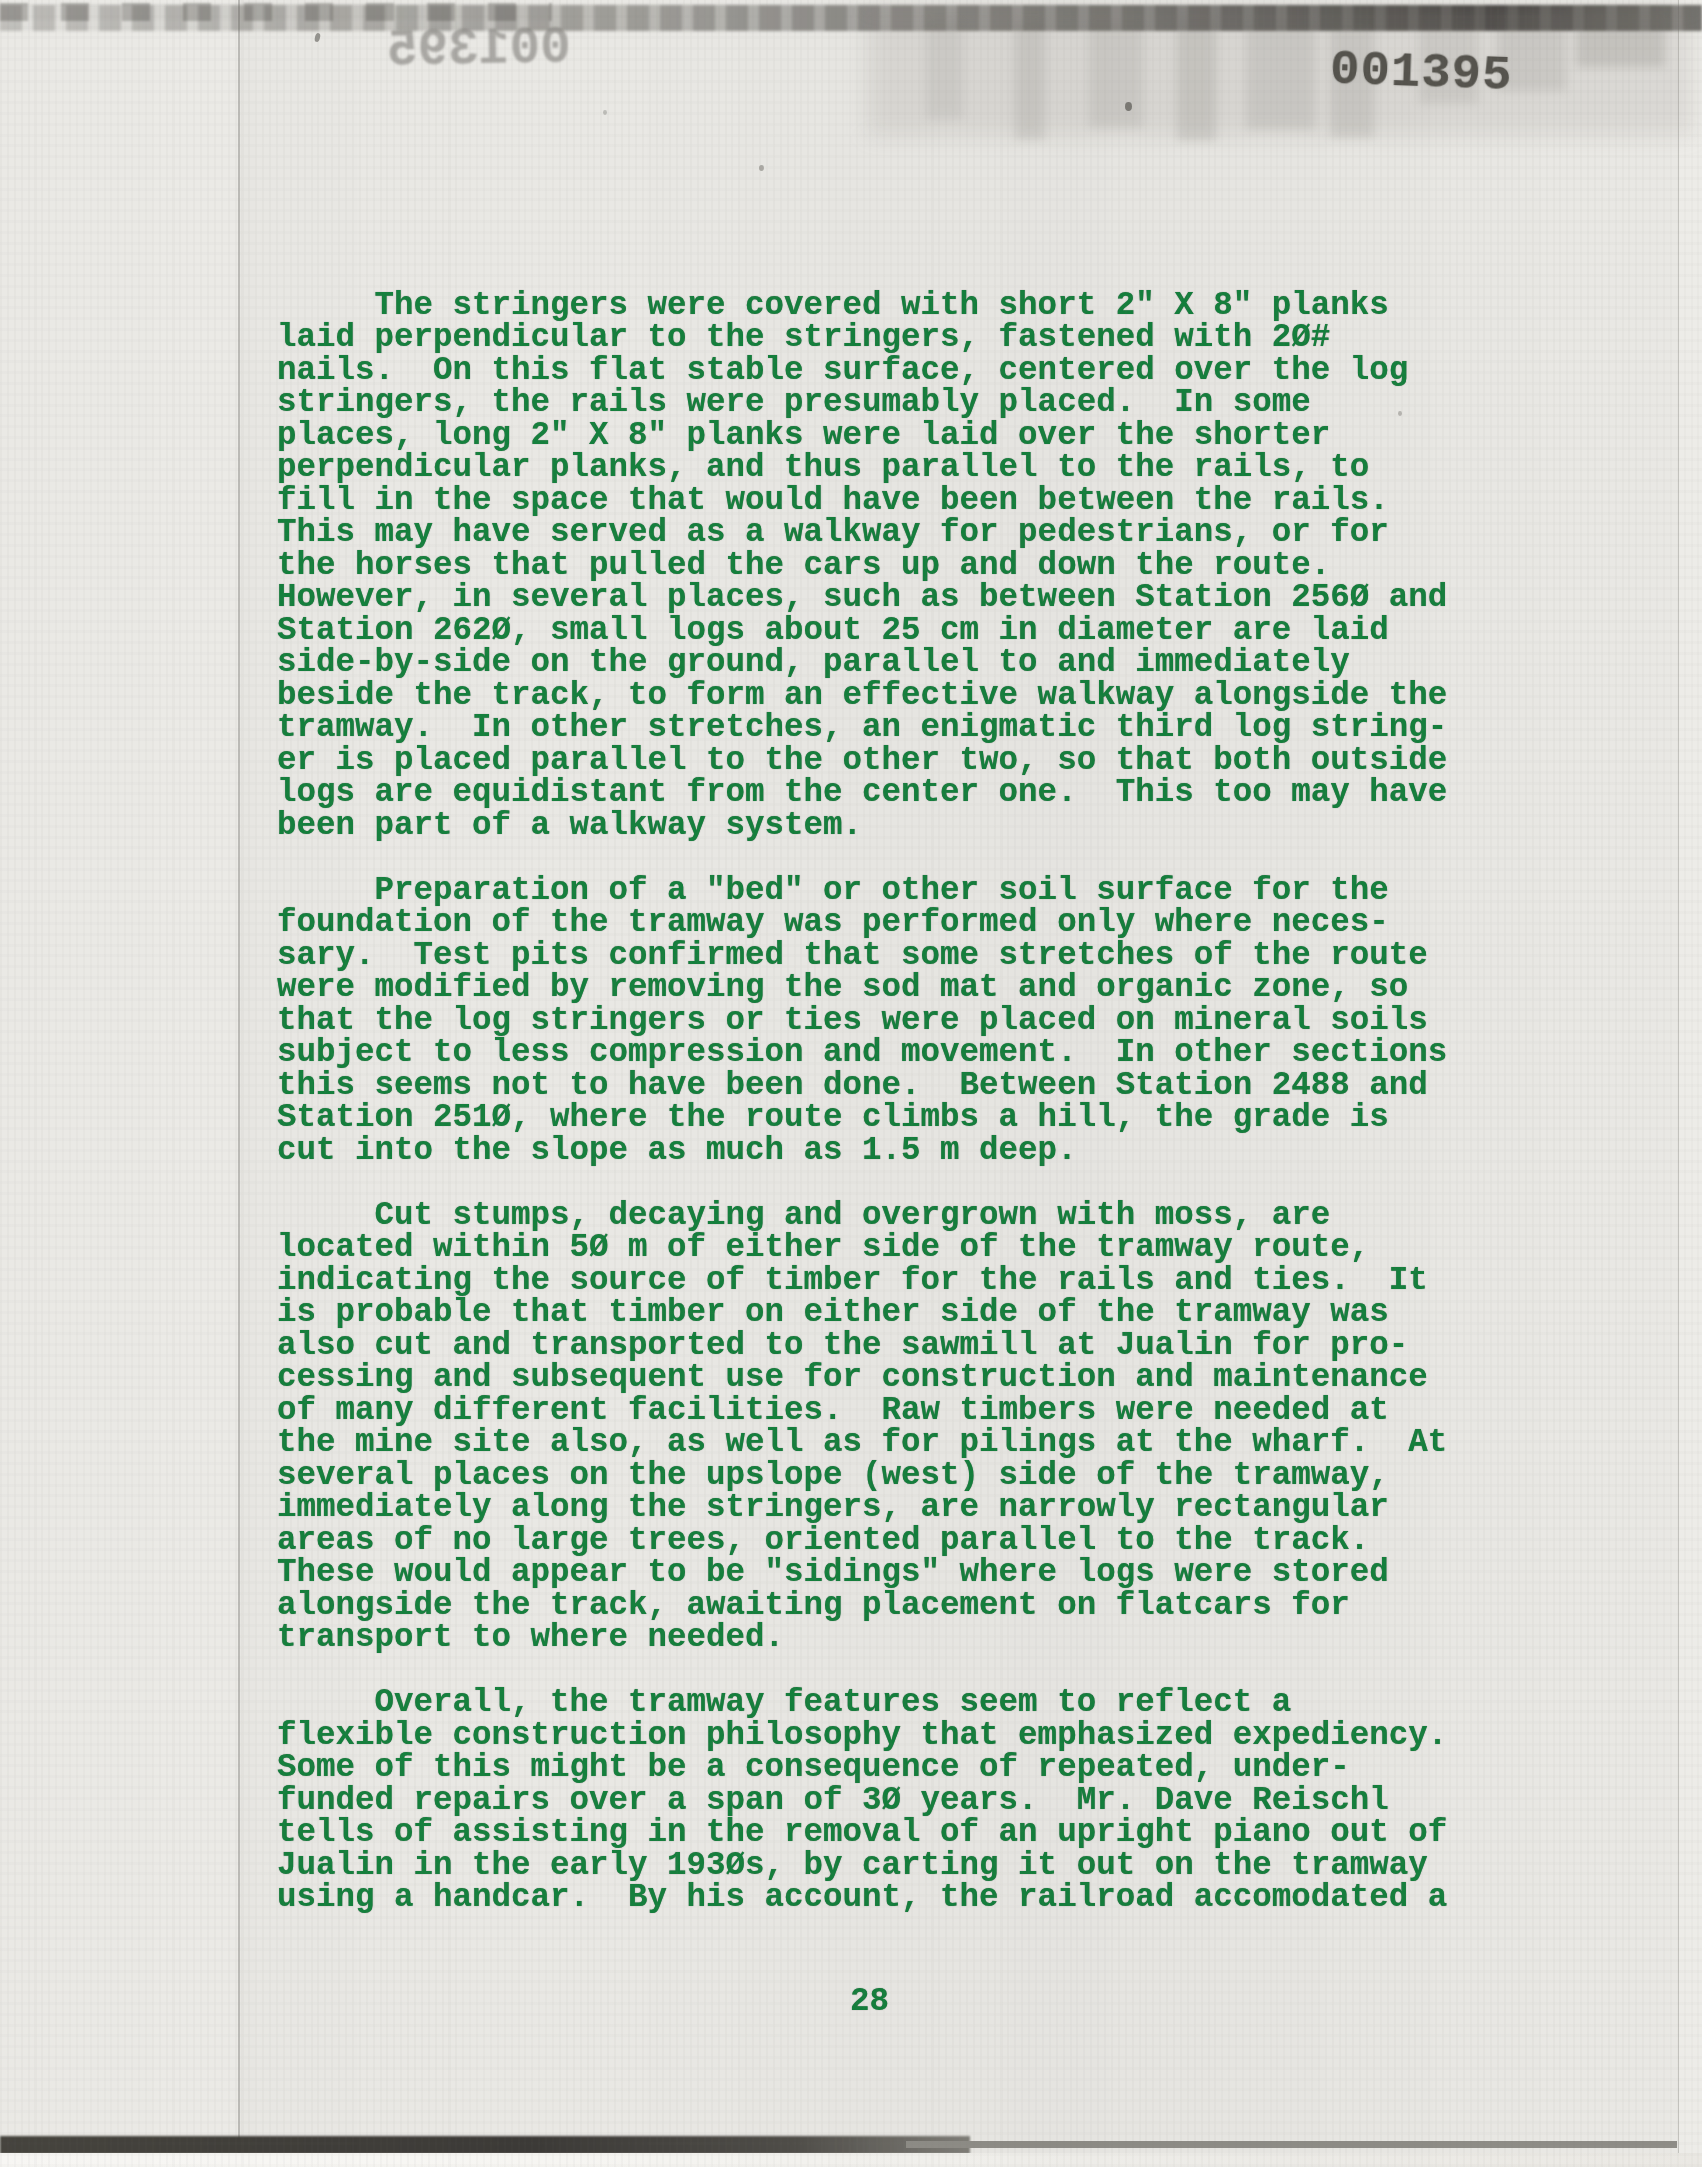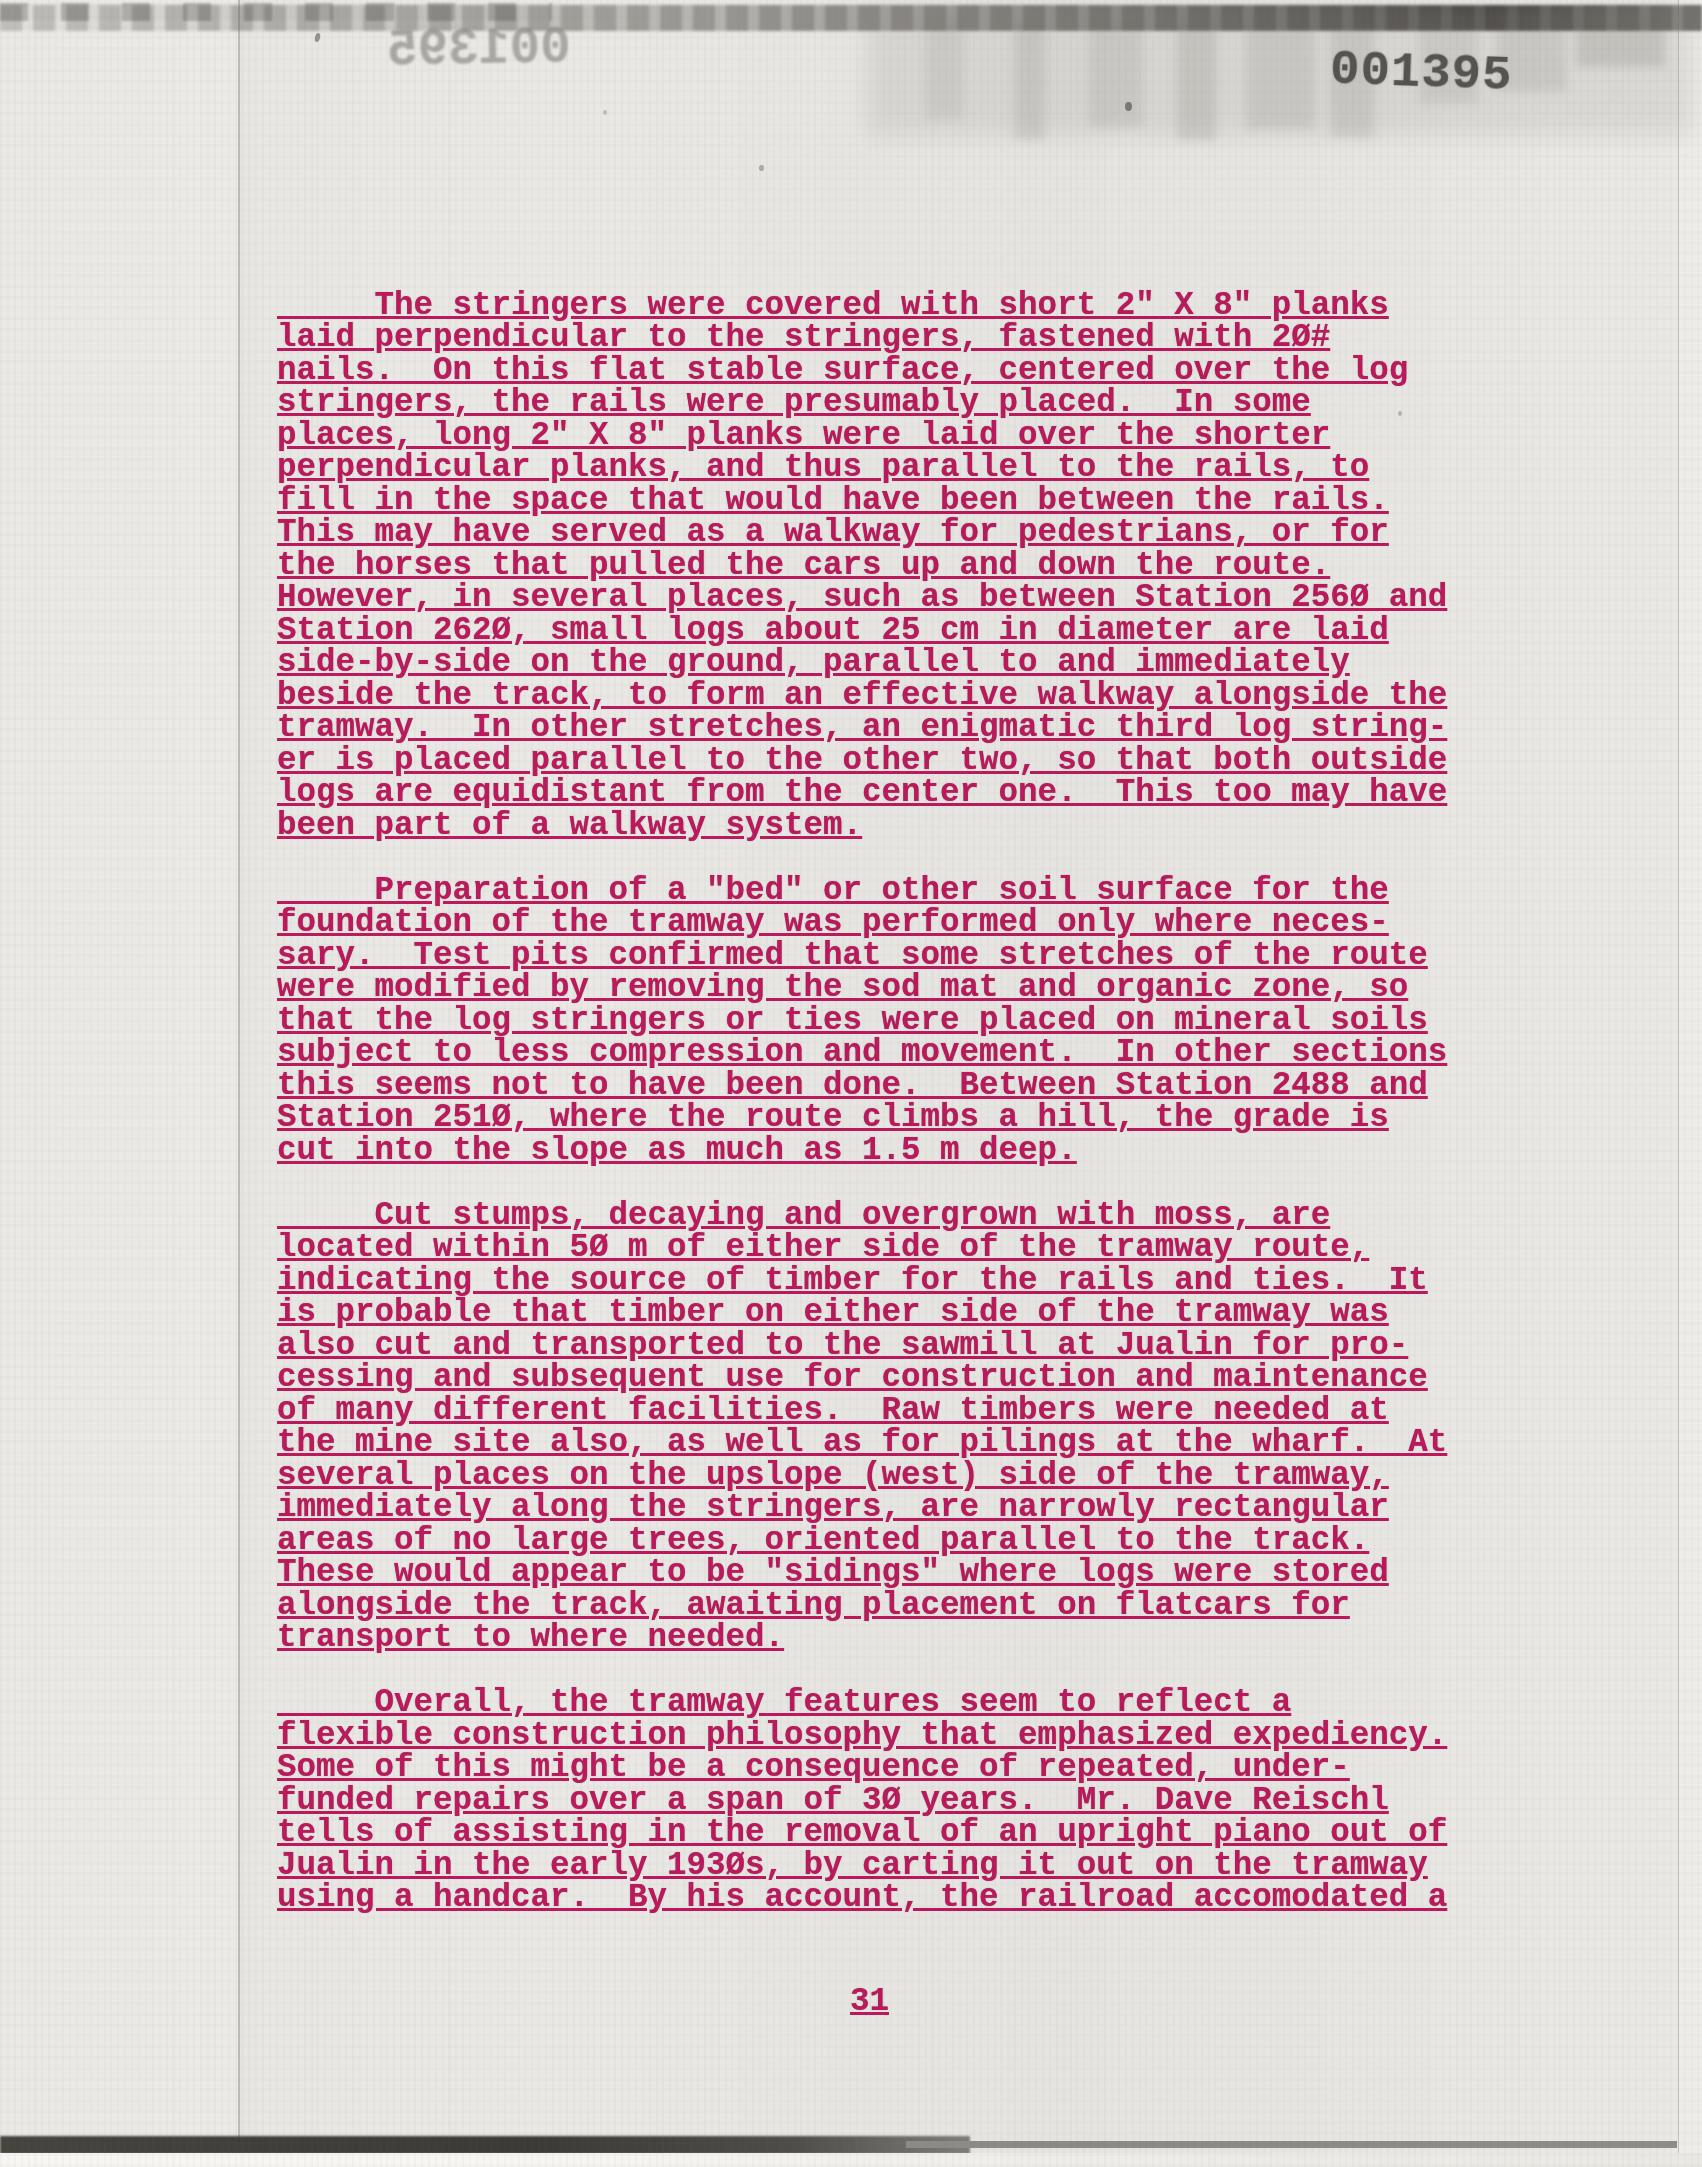--- a/index.html
+++ b/index.html
@@ -73,26 +73,25 @@
     position: absolute; left: 387px; top: 23.6px;
     font: 700 51px/51px "Liberation Mono", "DejaVu Sans Mono", monospace;
     color: rgba(105,103,99,0.5);
     transform: scaleX(-1) rotate(1deg);
     filter: blur(1.3px);
   }
   
   .txt {
     position: absolute;
     font: 700 32.5px/32.5px "Liberation Mono", "DejaVu Sans Mono", monospace;
-    color: #be185d;
+    color: #15803d;
     white-space: pre;
     letter-spacing: 0;
     text-shadow: 0 0 1px rgba(46,44,41,0.55);
     filter: blur(0.2px);
-    text-decoration: underline;
   }
   .body-text   { left: 277px; top: 257px; }
   .page-number { left: 850px; top: 1986px; }
   
   .speck { position: absolute; border-radius: 50%; }
   
   .grain {
     position: absolute; left: 0; top: 0; width: 1702px; height: 2167px;
     background-image:
       repeating-linear-gradient(90deg, rgba(120,118,112,0.05) 0 2px, rgba(255,255,255,0) 2px 6.9px),
@@ -170,21 +169,21 @@
 transport to where needed.
 
      Overall, the tramway features seem to reflect a
 flexible construction philosophy that emphasized expediency.
 Some of this might be a consequence of repeated, under-
 funded repairs over a span of 3Ø years.  Mr. Dave Reischl
 tells of assisting in the removal of an upright piano out of
 Jualin in the early 193Øs, by carting it out on the tramway
 using a handcar.  By his account, the railroad accomodated a</pre>
 
-  <div class="txt page-number">31</div>
+  <div class="txt page-number">28</div>
 
   <div class="speck" style="left:315px;  top:33px;  width:4.9px; height:8.9px; background:rgba(80,78,73,0.55); transform:rotate(15deg);"></div>
   <div class="speck" style="left:759px;  top:165px; width:4.9px; height:5.9px; background:rgba(100,98,92,0.45);"></div>
   <div class="speck" style="left:1125px; top:102px; width:6.9px; height:8.9px; background:rgba(70,68,64,0.60);"></div>
   <div class="speck" style="left:603px;  top:110px; width:3.9px; height:4.9px; background:rgba(110,108,102,0.35);"></div>
   <div class="speck" style="left:1398px; top:411px; width:3.9px; height:4.9px; background:rgba(110,108,102,0.40);"></div>
 
   <div class="bottom-dark"></div>
   <div class="bottom-thin"></div>
   <div class="bottom-white"></div>

